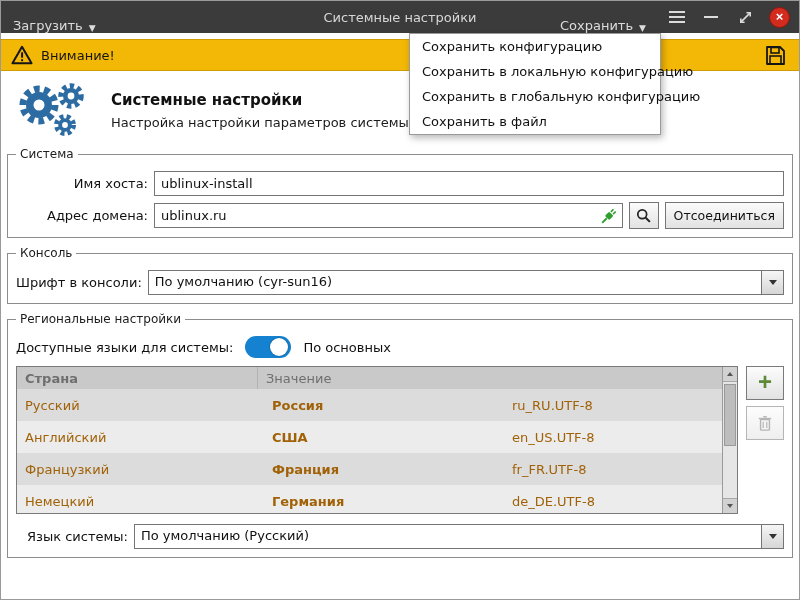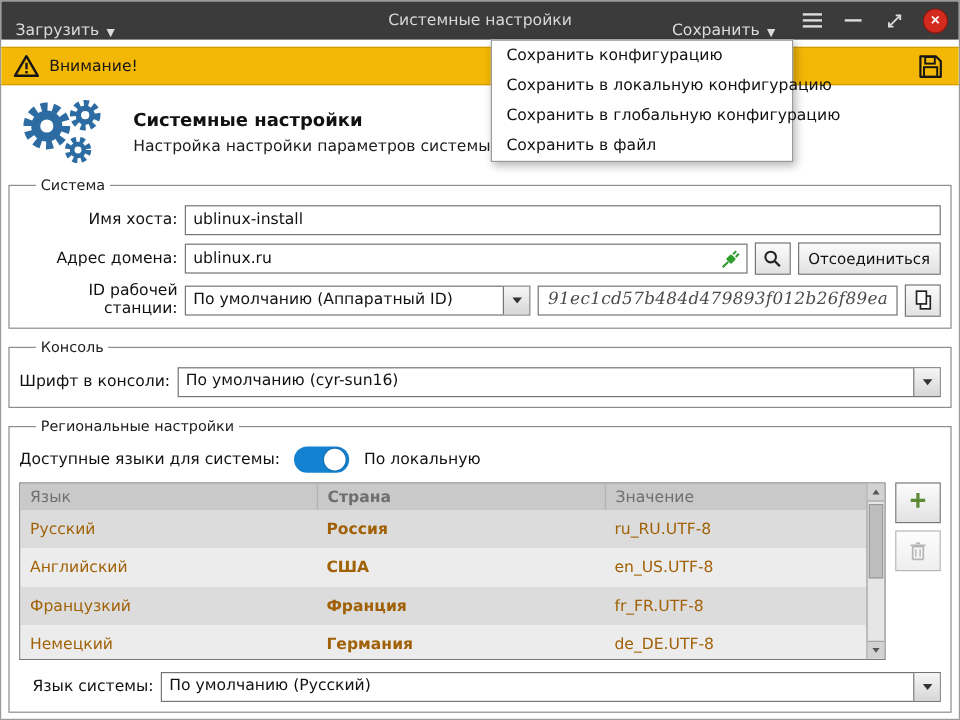--- a/index.html
+++ b/index.html
@@ -36,21 +36,21 @@
               align-items:center; justify-content:center; padding:2px; }
 
   
   .header { display:flex; align-items:center; gap:20px; padding:8px 12px 6px 12px; }
   .gears { width:78px; height:62px; flex:0 0 auto; }
   .h-title { font-weight:bold; font-size:15px; color:#111; margin-bottom:6px; }
   .h-sub { font-size:13px; color:#1c1c1c; }
 
   
   fieldset { border:1px solid #8d8d8d; margin:0 6px 8px 6px; padding:4px 8px 8px 8px; }
-  legend { font-size:12px; color:#1c1c1c; padding:0 4px; margin-left:14px; }
+  legend { font-size:12px; color:#1c1c1c; padding:0 4px; margin-left:0; }
   .frow { display:flex; align-items:center; gap:6px; margin-top:6px; }
   .flabel { width:132px; text-align:right; font-size:13px; color:#111; flex:0 0 auto; }
   .flabel-left { font-size:13px; color:#111; flex:0 0 auto; }
   .tinput { flex:1; height:25px; border:1px solid #757575; font-size:13px;
             padding:0 6px; font-family:inherit; color:#111; background:#fff; }
   .input-wrap { flex:1; position:relative; display:flex; }
   .input-wrap .tinput { padding-right:26px; }
   .plug-ico { position:absolute; right:5px; top:4px; }
   .sq-tool { width:30px; height:27px; border:1px solid #757575;
              background:linear-gradient(#fbfbfb,#e2e2e2); display:flex; align-items:center;
@@ -204,36 +204,20 @@
       </span>
       <button class="sq-tool">
         <svg width="17" height="17" viewBox="0 0 20 20">
           <circle cx="8.5" cy="8.5" r="5.2" fill="none" stroke="#222" stroke-width="2"></circle>
           <path d="M12.6 12.6 L17.5 17.5" stroke="#222" stroke-width="2.4"></path>
         </svg>
       </button>
       <button class="push-btn">Отсоединиться</button>
     </div>
 
-    <div class="frow">
-      <label class="flabel">ID рабочей станции:</label>
-      <div class="combo combo-id">
-        <span class="ctext">По умолчанию (Аппаратный ID)</span>
-        <span class="carrow">
-          <span class="tri-down"></span>
-        </span>
-      </div>
-      <input class="id-input" type="text" readonly="" value="91ec1cd57b484d479893f012b26f89ea" style="">
-      <button class="sq-tool">
-        <svg width="17" height="18" viewBox="0 0 20 22">
-          <rect x="7" y="7" width="10" height="13" fill="#fff" stroke="#222" stroke-width="1.7"></rect>
-          <rect x="3" y="2" width="10" height="13" fill="#fff" stroke="#222" stroke-width="1.7"></rect>
-        </svg>
-      </button>
-    </div>
   </fieldset>
 
   <fieldset>
     <legend>Консоль</legend>
     <div class="frow">
       <label class="flabel-left">Шрифт в консоли:</label>
       <div class="combo combo-flex">
         <span class="ctext">По умолчанию (cyr-sun16)</span>
         <span class="carrow">
           <span class="tri-down"></span>
@@ -243,28 +227,27 @@
   </fieldset>
 
   <fieldset>
     <legend>Региональные настройки</legend>
 
     <div class="frow">
       <label class="flabel-left">Доступные языки для системы:</label>
       <span class="toggle">
         <span class="knob"></span>
       </span>
-      <span class="flabel-left">По локальную</span>
+      <span class="flabel-left">По основных</span>
     </div>
 
     <div class="table-zone">
       <div class="ltable">
         <div class="tmain">
           <div class="thead">
-            <div class="tcell c0">Язык</div>
             <div class="tcell c1">Страна</div>
             <div class="tcell c2">Значение</div>
           </div>
           <div>
 
           <div class="trow">
                 <div class="tcell c0">Русский</div>
                 <div class="tcell c1">Россия</div>
                 <div class="tcell c2">ru_RU.UTF-8</div>
               </div>

